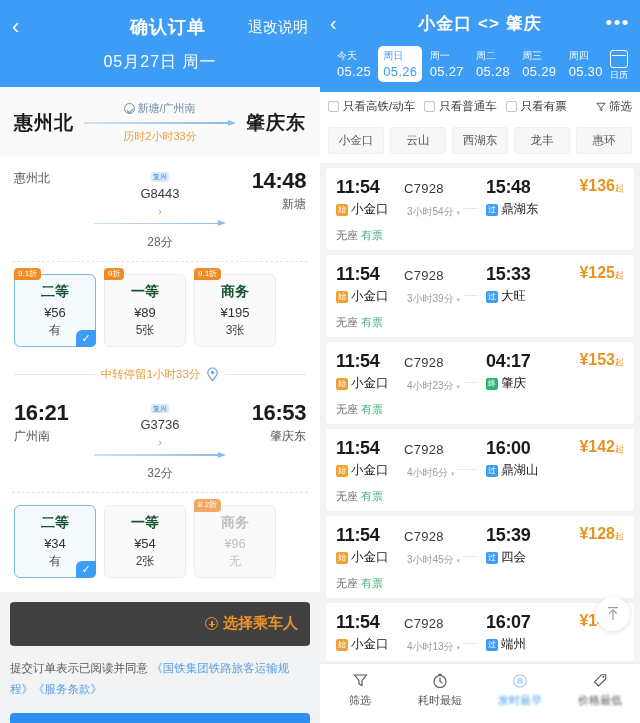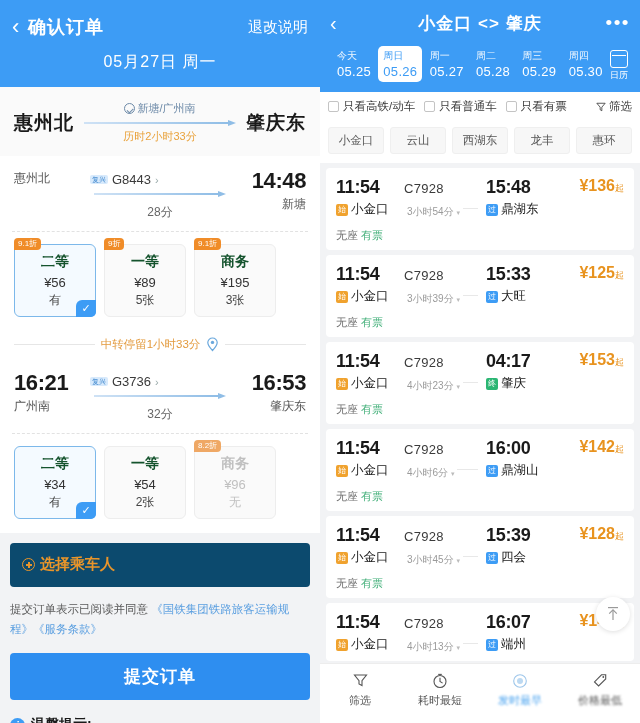--- a/index.html
+++ b/index.html
@@ -6,21 +6,21 @@
   body {
     width:640px; height:723px; overflow:hidden;
     font-family:"Liberation Sans","DejaVu Sans",sans-serif;
     background:#ffffff; display:flex;
   }
   
   .left-panel { width:320px; height:723px; position:relative; background:#f2f3f5; overflow:hidden; }
   .l-header { background:#3d9cf5; padding:10px 12px 14px; color:#fff; }
   .l-navbar { display:flex; align-items:center; height:34px; position:relative; }
   .l-back { font-size:22px; line-height:1; width:28px; color:#fff; }
-  .l-title { position:absolute; left:16px; right:0; font-size:18px; font-weight:bold; letter-spacing:1px; }
+  .l-title { position:absolute; left:16px; right:0; text-align:center; font-size:18px; font-weight:bold; letter-spacing:1px; }
   .l-right-link { margin-left:auto; font-size:15px; position:relative; z-index:2; }
   .l-date { text-align:center; font-size:16px; margin-top:8px; letter-spacing:1px; }
 
   .l-route { background:#fafafa; padding:14px 14px 12px; display:flex; align-items:center; justify-content:space-between; }
   .l-station-big { font-size:19px; font-weight:bold; color:#1a1a1a; letter-spacing:1px; }
   .l-route-mid { flex:1; text-align:center; padding:0 6px; }
   .l-transfer-via { font-size:11px; color:#6d8aa8; display:flex; align-items:center; justify-content:center; gap:2px; }
   .circ-icon { display:inline-block; width:11px; height:11px; border:1.3px solid #6d8aa8; border-radius:50%; position:relative; }
   .circ-icon::after { content:""; position:absolute; left:2px; top:4.2px; width:5px; height:2.6px; border-left:1.3px solid #6d8aa8; border-bottom:1.3px solid #6d8aa8; transform:rotate(-45deg); }
   .l-arrow-line { height:8px; position:relative; margin:3px 4px 2px; }
@@ -28,21 +28,21 @@
   .l-arrow-line::after { content:""; position:absolute; right:0; top:0.5px; border-left:8px solid #8fbde6; border-top:3.5px solid transparent; border-bottom:3.5px solid transparent; }
   .l-dur { font-size:11px; color:#e9a23b; }
 
   .l-card { background:#fff; margin:0; }
   .l-leg { padding:12px 14px 8px; display:flex; align-items:flex-start; justify-content:space-between; }
   .l-leg-side { width:76px; }
   .l-leg-side.right { text-align:right; }
   .l-time { font-size:22px; font-weight:bold; color:#1a1a1a; letter-spacing:-0.4px; }
   .l-stn { font-size:12px; color:#555; margin-top:2px; }
   .l-leg-mid { flex:1; text-align:center; padding-top:4px; }
-  .l-train-no { font-size:13px; color:#3b3b3b; display:flex; align-items:center; gap:4px; }
+  .l-train-no { font-size:13px; color:#3b3b3b; display:flex; align-items:center; justify-content:center; gap:4px;flex-direction:column; }
   .tiny-badge { display:inline-block; background:#d8eafc; color:#4a8fd1; font-size:7px; padding:1px 2px; border-radius:2px; line-height:1.1; }
   .chev { color:#9aa; font-size:11px; }
   .l-leg-dur { font-size:12px; color:#666; margin-top:6px; }
 
   .dash-sep { border-top:1px dashed #e2e2e2; margin:2px 12px 0; }
   .l-seats { display:flex; gap:8px; padding:12px 14px 14px; }
   .seat-card { width:82px; border:1px solid #ededed; background:#fafafa; border-radius:6px; padding:8px 4px 7px; text-align:center; position:relative; }
   .seat-card.sel { border:1px solid #7cb8ea; background:#f4faff; }
   .seat-card.disabled .seat-name, .seat-card.disabled .seat-price, .seat-card.disabled .seat-cnt { color:#c0c0c0; }
   .seat-name { font-size:14px; font-weight:bold; color:#14532d; }
@@ -51,21 +51,21 @@
   .disc-badge { position:absolute; top:-7px; left:-1px; background:#f08c28; color:#fff; font-size:8px; padding:1px 4px; border-radius:4px 4px 4px 0; line-height:1.3; }
   .seat-card.disabled .disc-badge { background:#efa865; }
   .seat-check { position:absolute; right:-1px; bottom:-1px; width:20px; height:17px; background:#3d9cf5; border-radius:6px 0 5px 0; color:#fff; font-size:11px; line-height:17px; text-align:center; }
 
   .transfer-row { display:flex; align-items:center; gap:6px; padding:6px 14px; }
   .transfer-line { flex:1; height:1px; background:#e6e6e6; }
   .transfer-txt { font-size:11.5px; color:#e39a3d; white-space:nowrap; }
   .pin-ic { width:13px; height:15px; position:relative; flex:0 0 auto; }
   .pin-ic svg { display:block; }
 
-  .passenger-box { background:#0c4a6e; margin:10px 10px 0; border-radius:4px; padding:12px; text-align:left; }
+  .passenger-box { background:#404040; margin:10px 10px 0; border-radius:4px; padding:12px; text-align:right; }
   .passenger-txt { font-size:15px; color:#e9952a; font-weight:bold; display:inline-flex; align-items:center; gap:5px; }
   .plus-ic { display:inline-block; width:13px; height:13px; border:1.2px solid #e9952a; border-radius:50%; position:relative; }
   .plus-ic::before, .plus-ic::after { content:""; position:absolute; background:#e9952a; }
   .plus-ic::before { left:2.8px; top:5.4px; width:6px; height:1.2px; }
   .plus-ic::after { left:5.4px; top:2.8px; width:1.2px; height:6px; }
 
   .terms { font-size:11.5px; color:#5a5a5a; line-height:1.75; padding:12px 10px 0; }
   .terms a { color:#5b9fe0; text-decoration:none; }
   .submit-btn { margin:14px 10px 0; background:#2e8ef0; color:#fff; text-align:center; font-size:17px; font-weight:bold; padding:12px 0; border-radius:4px; letter-spacing:1px; }
 

